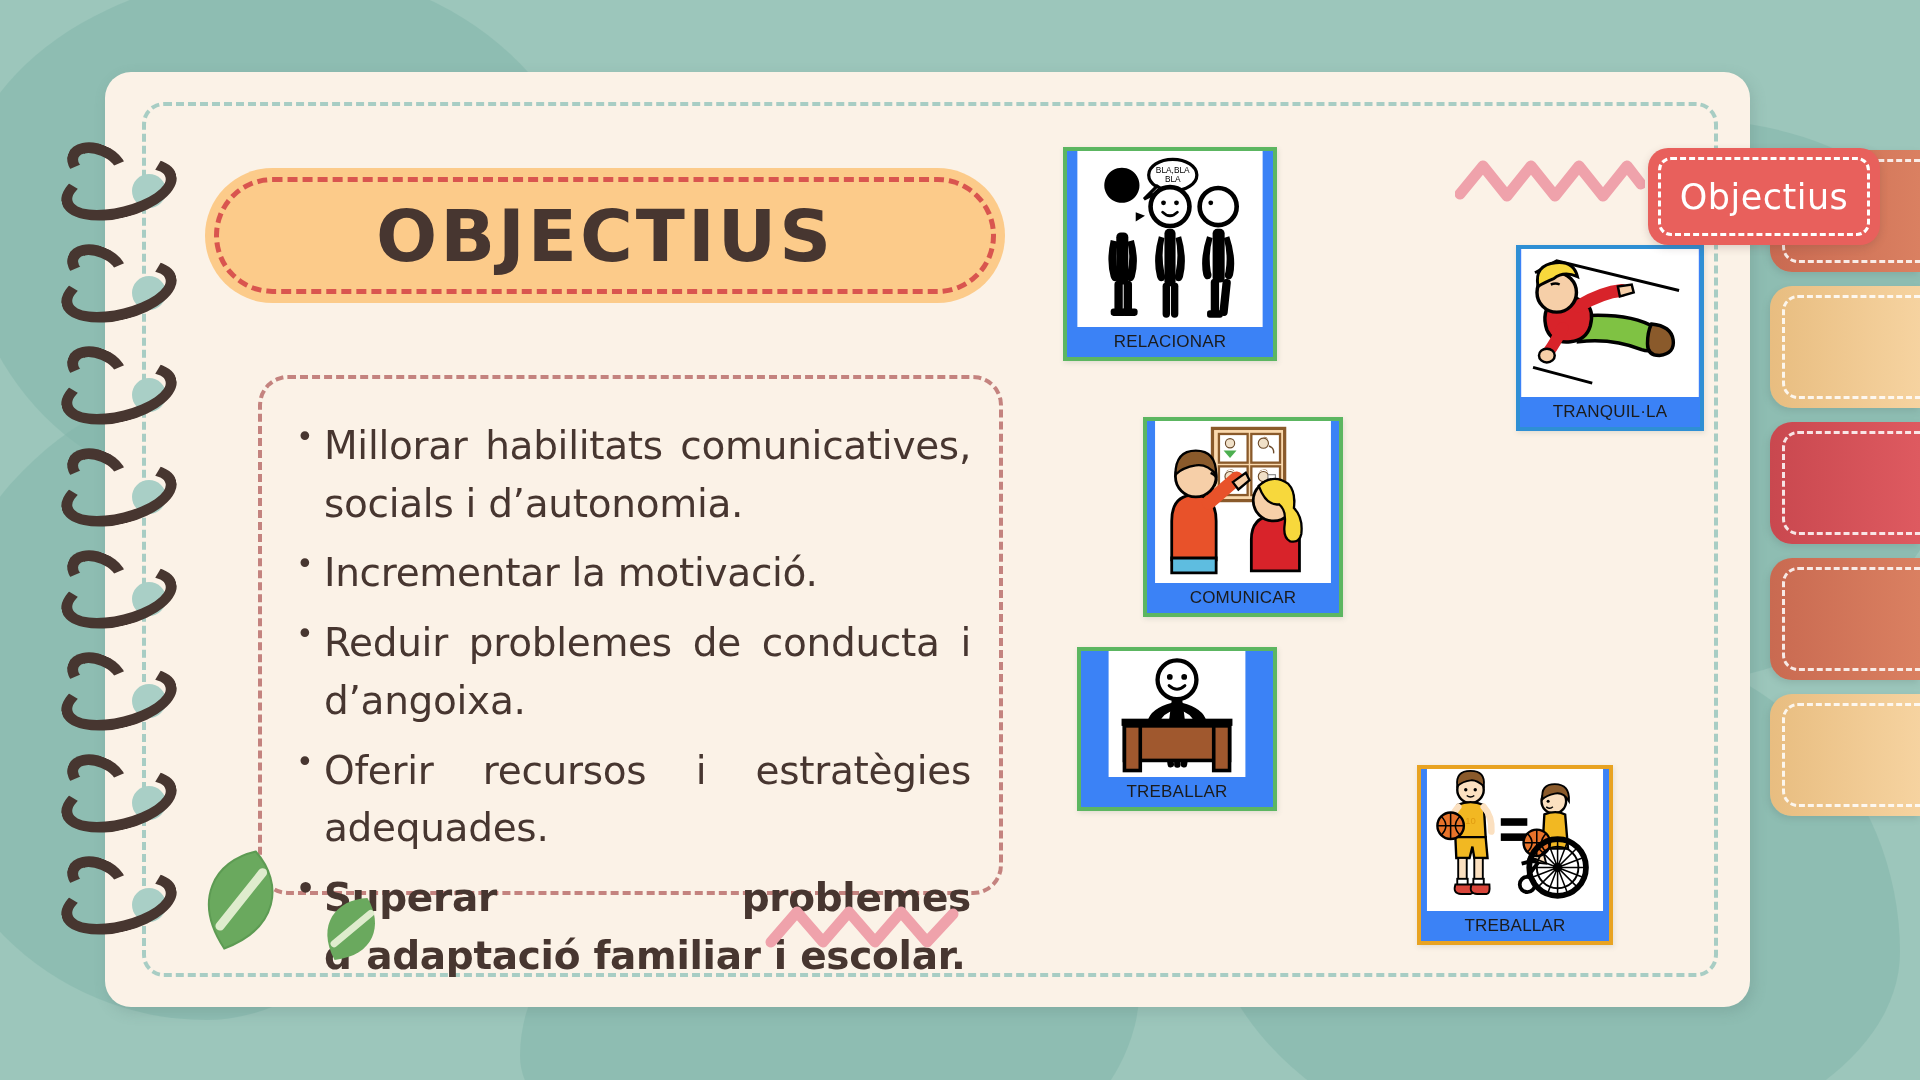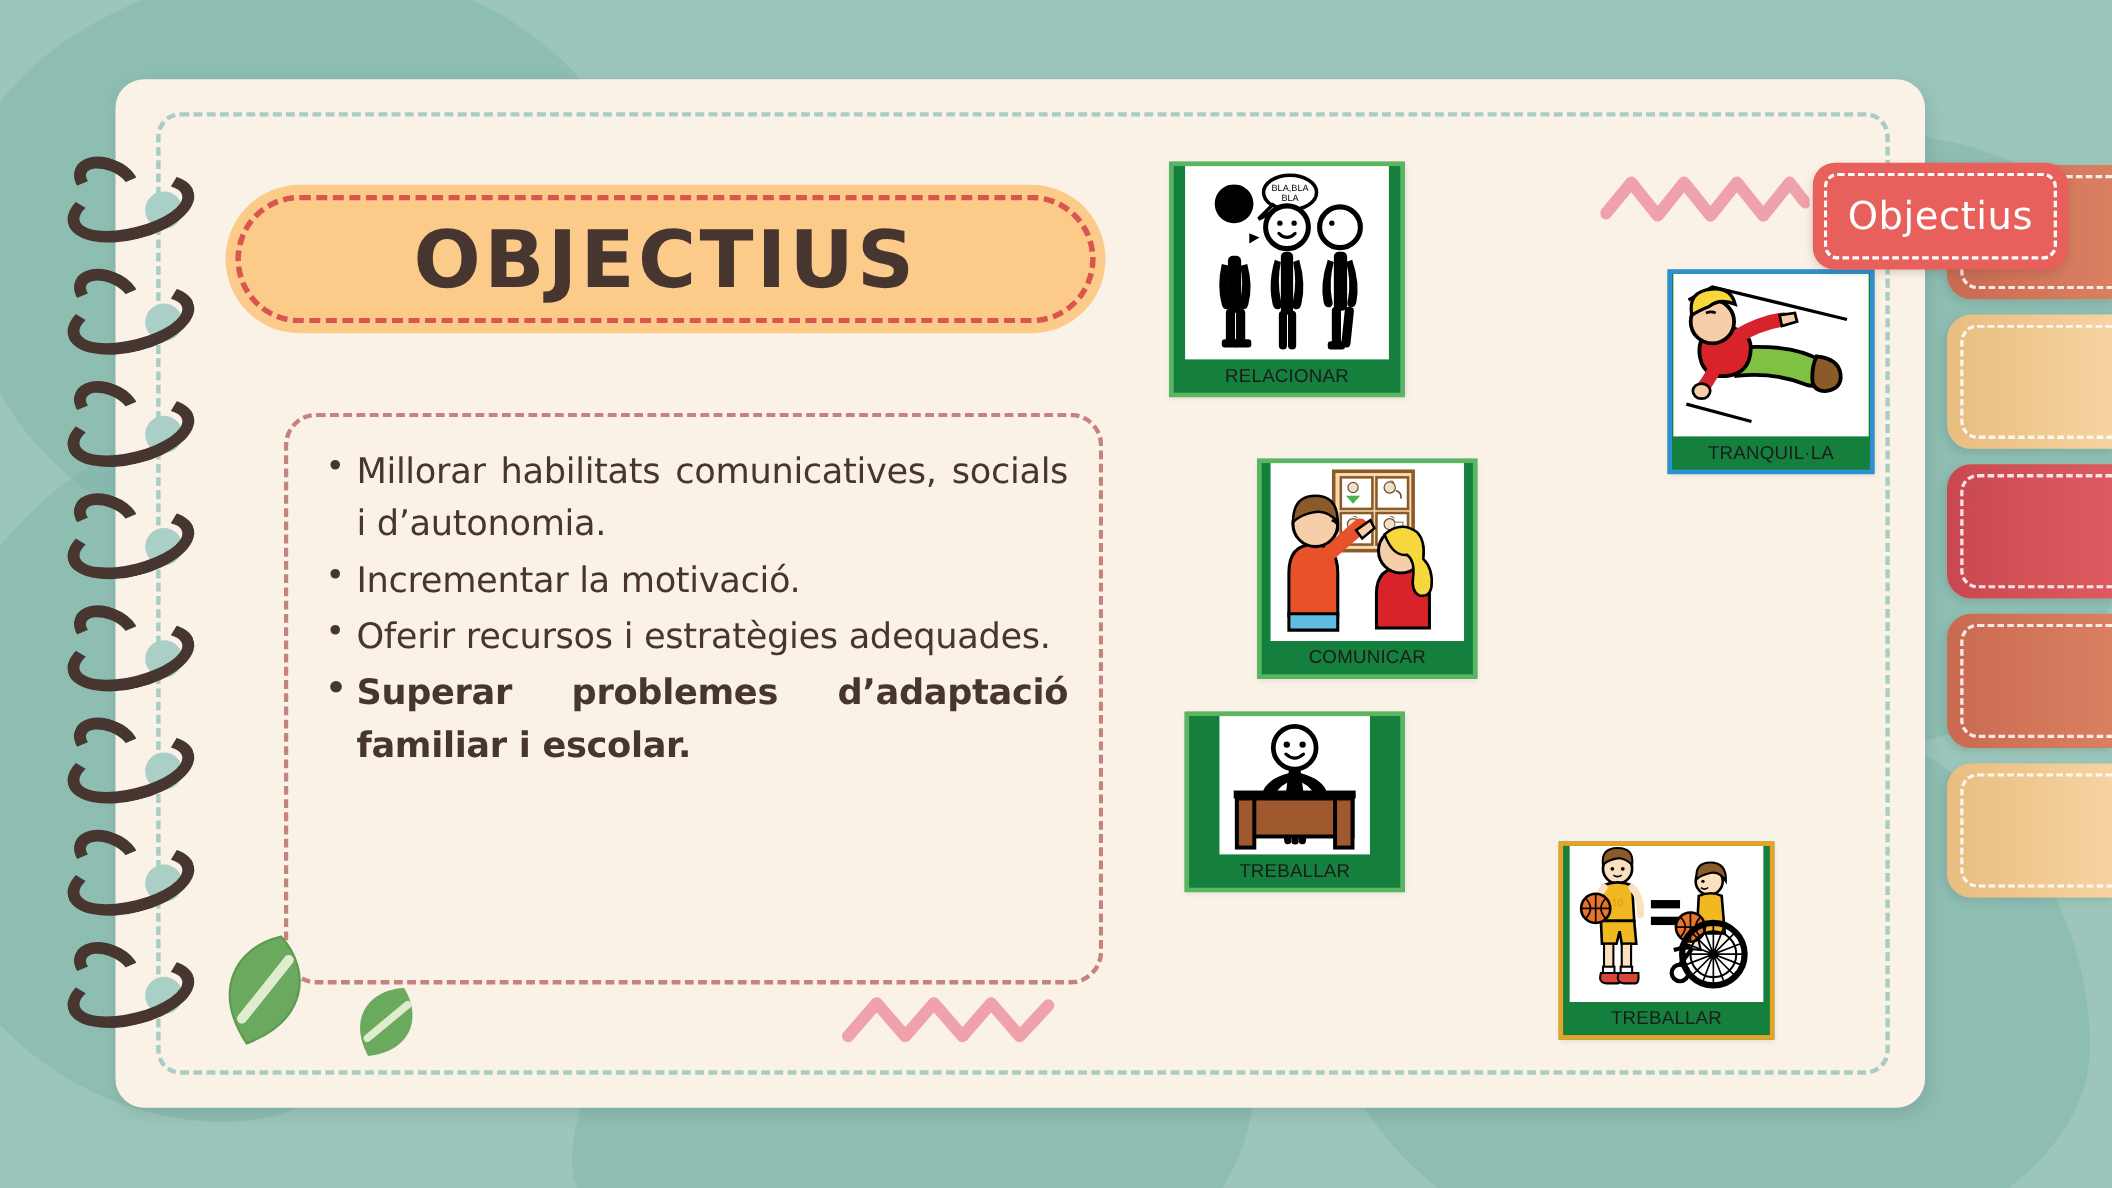--- a/index.html
+++ b/index.html
@@ -140,40 +140,41 @@
     border: 4px dashed #c4837f;
     border-radius: 30px;
     padding: 26px 28px 18px 30px;
     z-index: 9;
   }
   #bullet-list { list-style: none; }
   #bullet-list li {
     position: relative;
     padding-left: 32px;
     margin-bottom: 4px;
-    font-size: 32px;
+    font-size: 39px;
     line-height: 1.48;
     color: #473630;
     text-align: justify;
     text-justify: inter-word;
     font-family: "DejaVu Sans", sans-serif;
     letter-spacing: -.3px;
+    margin-top: 12px;
   }
   #bullet-list li::before {
     content: "•";
     position: absolute;
     left: 4px; top: -2px;
     font-size: 30px;
     color: #473630;
   }
 
   
   .picto {
     position: absolute;
-    background: #15803d;
+    background: #3b82f6;
     z-index: 9;
     box-shadow: 1px 2px 5px rgba(90,110,100,.16);
   }
   .picto .art {
     position: relative;
     width: 100%;
     height: calc(100% - 30px);
     overflow: hidden;
   }
   .picto .cap {
@@ -286,20 +287,21 @@
     </div>
 
   <div id="title-pill">
     <div id="title-text">OBJECTIUS</div>
   </div>
 
   <div id="bullet-box">
     <ul id="bullet-list">
       <li style="text-align-last: left;"><span>Millorar habilitats comunicatives, socials i d’autonomia.</span></li>
       <li style="text-align-last: left;"><span>Incrementar la motivació.</span></li>
+      <li style="text-align-last: left;"><span>Reduir problemes de conducta i d’angoixa.</span></li>
       <li style="text-align-last: left;"><span>Oferir recursos i estratègies adequades.</span></li>
       <li style="text-align-last: left; font-weight: bold;"><span>Superar problemes d’adaptació familiar i escolar.</span></li>
     </ul>
   </div>
 
   <svg class="zigzag" style="left:1455px; top:152px; width:190px; height:62px;" viewBox="0 0 190 62">
     <polyline points="5,42 28,14 52,44 76,14 100,44 124,14 148,44 172,14 186,32" fill="none" stroke="#efa2ab" stroke-width="11" stroke-linecap="round" stroke-linejoin="round"></polyline>
   </svg>
   <svg class="zigzag" style="left:765px; top:898px; width:200px; height:62px;" viewBox="0 0 200 62">
     <polyline points="6,44 32,14 58,44 84,14 110,44 136,14 162,44 188,16" fill="none" stroke="#efa2ab" stroke-width="11" stroke-linecap="round" stroke-linejoin="round"></polyline>

